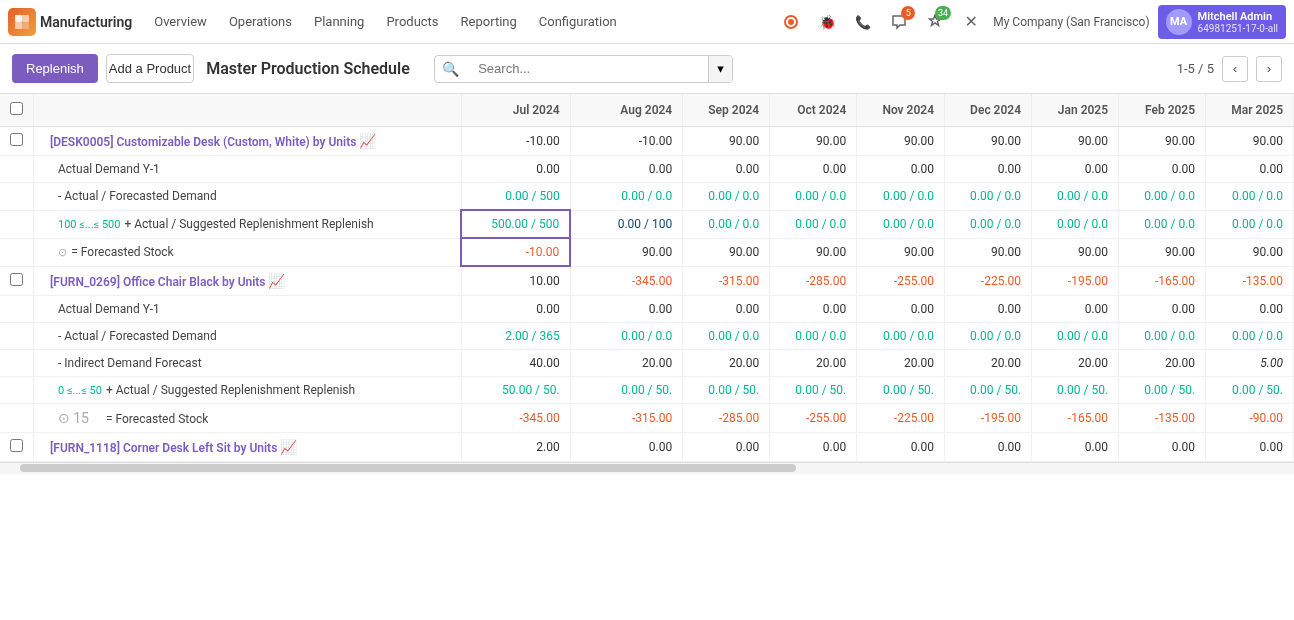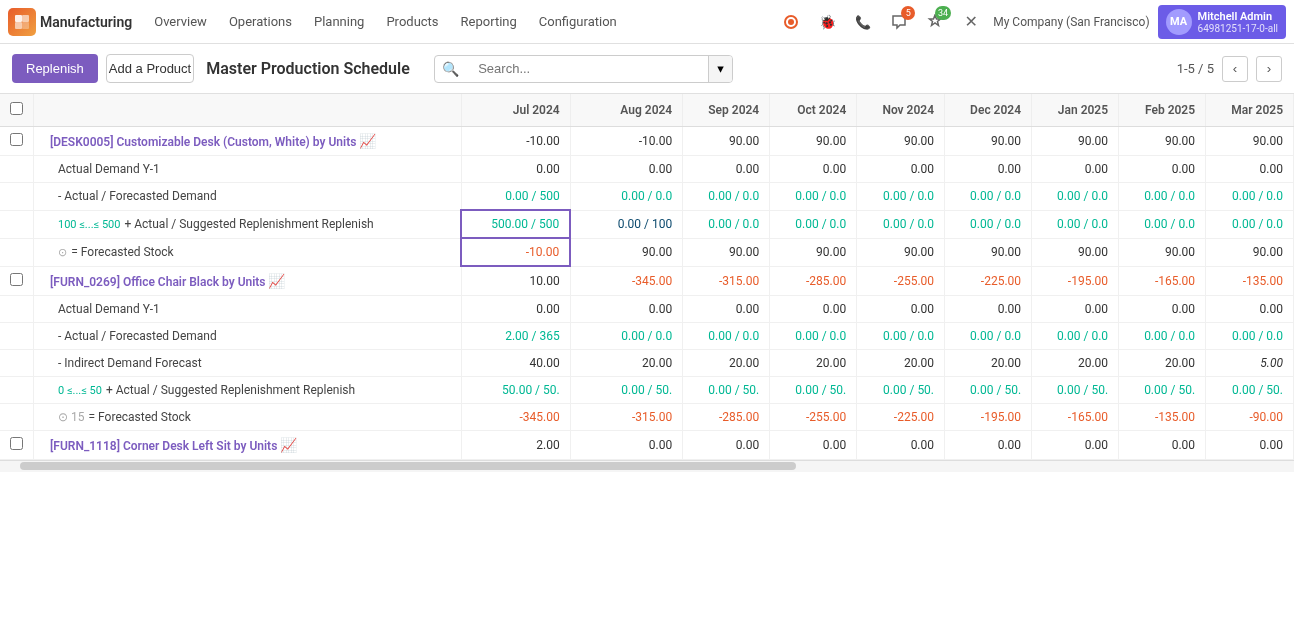--- a/index.html
+++ b/index.html
@@ -297,21 +297,21 @@
           <td style="color: rgb(0, 184, 148); cursor: pointer;">0.00 / 50.</td>
           <td style="color: rgb(0, 184, 148); cursor: pointer;">0.00 / 50.</td>
           <td style="color: rgb(0, 184, 148); cursor: pointer;">0.00 / 50.</td>
           <td style="color: rgb(0, 184, 148); cursor: pointer;">0.00 / 50.</td>
           <td style="color: rgb(0, 184, 148); cursor: pointer;">0.00 / 50.</td>
           <td style="color: rgb(0, 184, 148); cursor: pointer;">0.00 / 50.</td>
           <td style="color: rgb(0, 184, 148); cursor: pointer;">0.00 / 50.</td>
         </tr>
         <tr>
           <td></td>
-          <td class="col-label sub-row"><span style="color:#aaa;font-size:12px;margin-right:4px;">⊙ 15</span><span>= Forecasted Stock</span></td>
+          <td class="col-label sub-row"><span style="color:#aaa;font-size:14px;margin-right:17px;">⊙ 15</span><span>= Forecasted Stock</span></td>
           <td class="neg" style="cursor: pointer;">-345.00</td>
           <td class="neg" style="cursor: pointer;">-315.00</td>
           <td class="neg" style="cursor: pointer;">-285.00</td>
           <td class="neg" style="cursor: pointer;">-255.00</td>
           <td class="neg" style="cursor: pointer;">-225.00</td>
           <td class="neg" style="cursor: pointer;">-195.00</td>
           <td class="neg" style="cursor: pointer;">-165.00</td>
           <td class="neg" style="cursor: pointer;">-135.00</td>
           <td class="neg" style="cursor: pointer; margin-left: 7px;">-90.00</td>
         </tr>

